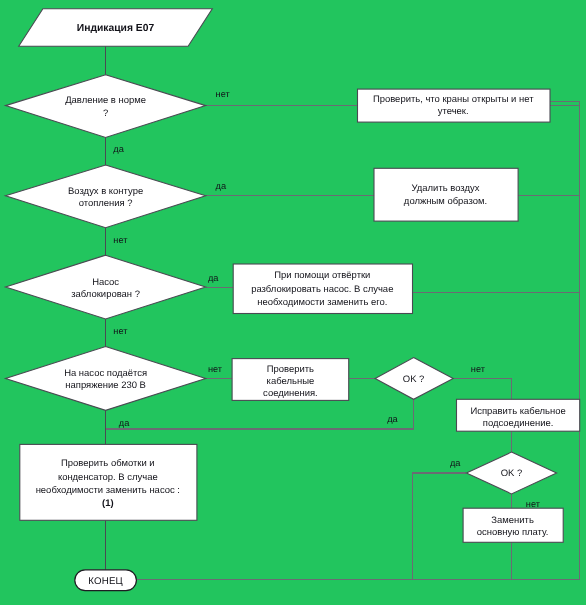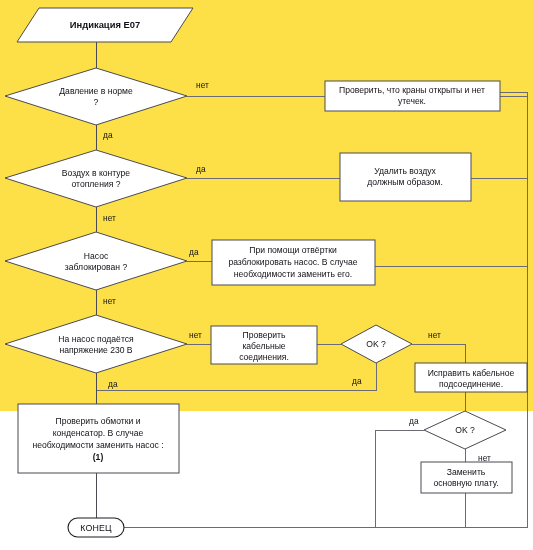--- a/index.html
+++ b/index.html
@@ -9,22 +9,22 @@
   }
   body {
     width: 533px;
     height: 550px;
     font-family: "Liberation Sans", sans-serif;
     overflow: hidden;
   }
   #flow-root {
     position: relative;
     width: 533px;
-    height: 411px;
-    background: #fde047;
+    height: 550px;
+    background: #22c55e;
   }
   svg.flow {
     display: block;
     width: 533px;
     height: 550px;
   }
   .shape {
     fill: #ffffff;
     stroke: #4a4a52;
     stroke-width: 1;

